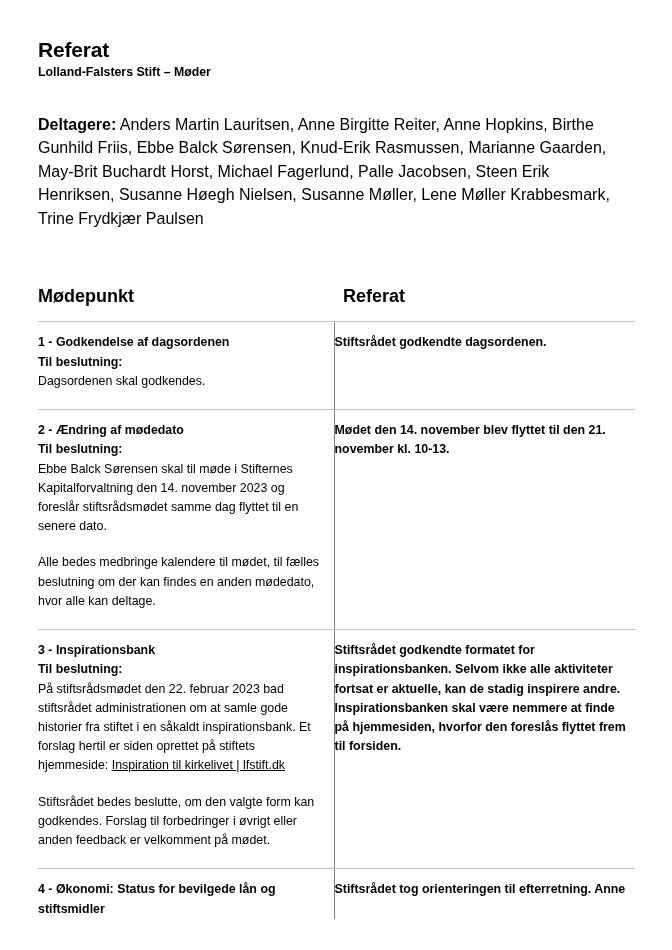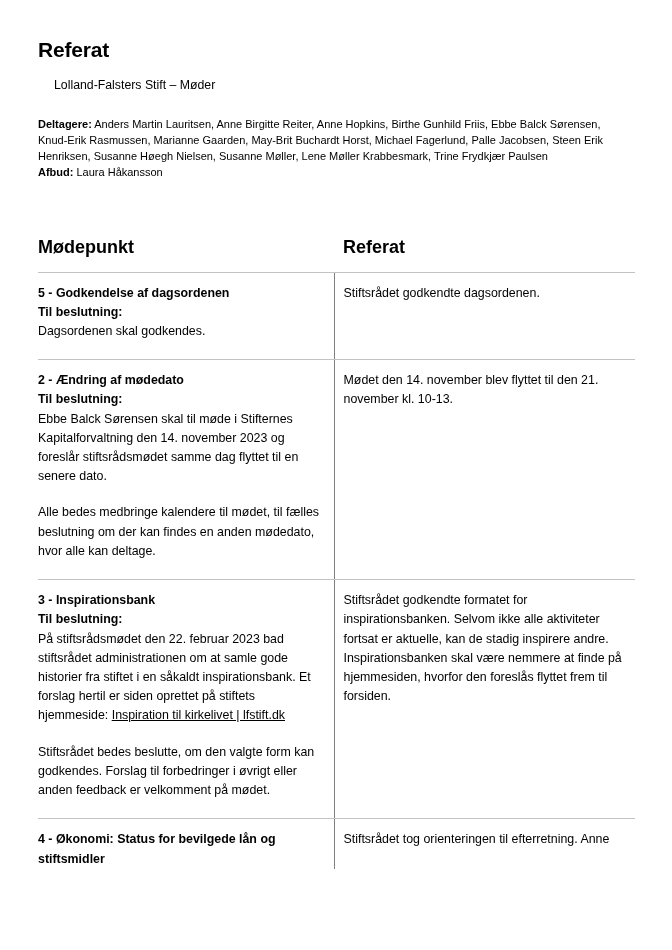--- a/index.html
+++ b/index.html
@@ -28,37 +28,37 @@
   
   .doc-title {
     font-size: 21px;
     font-weight: bold;
     line-height: 1.15;
     letter-spacing: -0.2px;
     margin: 0 0 3px 0;
   }
   .doc-subtitle {
     font-size: 12.3px;
-    font-weight: normal;
+    font-weight: bold;
     line-height: 1.2;
-    margin: 16px;
+    margin: 0;
   }
 
   .meeting-title {
     font-size: 14.6px;
     font-weight: bold;
     line-height: 1.2;
     margin: 48px 0 0 0;
     letter-spacing: -0.1px;
   }
 
   
   .attendance {
-    margin-top: 23px;
-    font-size: 11px;
+    margin-top: 33px;
+    font-size: 16px;
     line-height: 1.47;
     max-width: 588px;
   }
   .attendance .lbl {
     font-weight: bold;
   }
   .attendance .absent-line {
     display: block;
   }
 
@@ -89,22 +89,22 @@
     font-size: 12.4px;
     line-height: 1.55;
     padding: 11px 0 18px 0;
     border-bottom: 1.4px solid #c3c3c3;
   }
   .minutes-table tr:last-child td {
     border-bottom: none;
   }
   .minutes-table td.cell-notes {
     border-left: 1.6px solid #808080;
-    padding-left: 9px;
     padding-right: 4px;
+    font-weight: bold;
   }
   .minutes-table td.cell-topic {
     padding-right: 14px;
   }
 
   .item-heading {
     font-weight: bold;
     margin: 0;
   }
   .para {
@@ -131,39 +131,38 @@
 <body>
 
 <div class="page">
 
   <h1 class="doc-title">Referat</h1>
   <div class="doc-subtitle">Lolland-Falsters Stift – Møder</div>
 
 
   <div class="attendance">
     <span class="lbl">Deltagere:</span><span> Anders Martin Lauritsen, Anne Birgitte Reiter, Anne Hopkins, Birthe Gunhild Friis, Ebbe Balck Sørensen, Knud-Erik Rasmussen, Marianne Gaarden, May-Brit Buchardt Horst, Michael Fagerlund, Palle Jacobsen, Steen Erik Henriksen, Susanne Høegh Nielsen, Susanne Møller, Lene Møller Krabbesmark, Trine Frydkjær Paulsen</span>
-    <span class="absent-line"><span class="lbl">Afbud:</span><span> Laura Håkansson</span></span>
   </div>
 
   <table class="minutes-table">
     <colgroup>
       <col class="c-topic">
       <col class="c-notes">
     </colgroup>
     <thead>
       <tr>
         <th class="th-topic">Mødepunkt</th>
         <th class="th-notes">Referat</th>
       </tr>
     </thead>
     <tbody>
 
       <tr>
         <td class="cell-topic">
-          <p class="item-heading">5 - Godkendelse af dagsordenen</p>
+          <p class="item-heading">1 - Godkendelse af dagsordenen</p>
           <p class="sublabel gap">Til beslutning:</p>
           <p class="para">Dagsordenen skal godkendes.</p>
         </td>
         <td class="cell-notes">
           <p class="para">Stiftsrådet godkendte dagsordenen.</p>
         </td>
       </tr>
 
       <tr>
         <td class="cell-topic">

